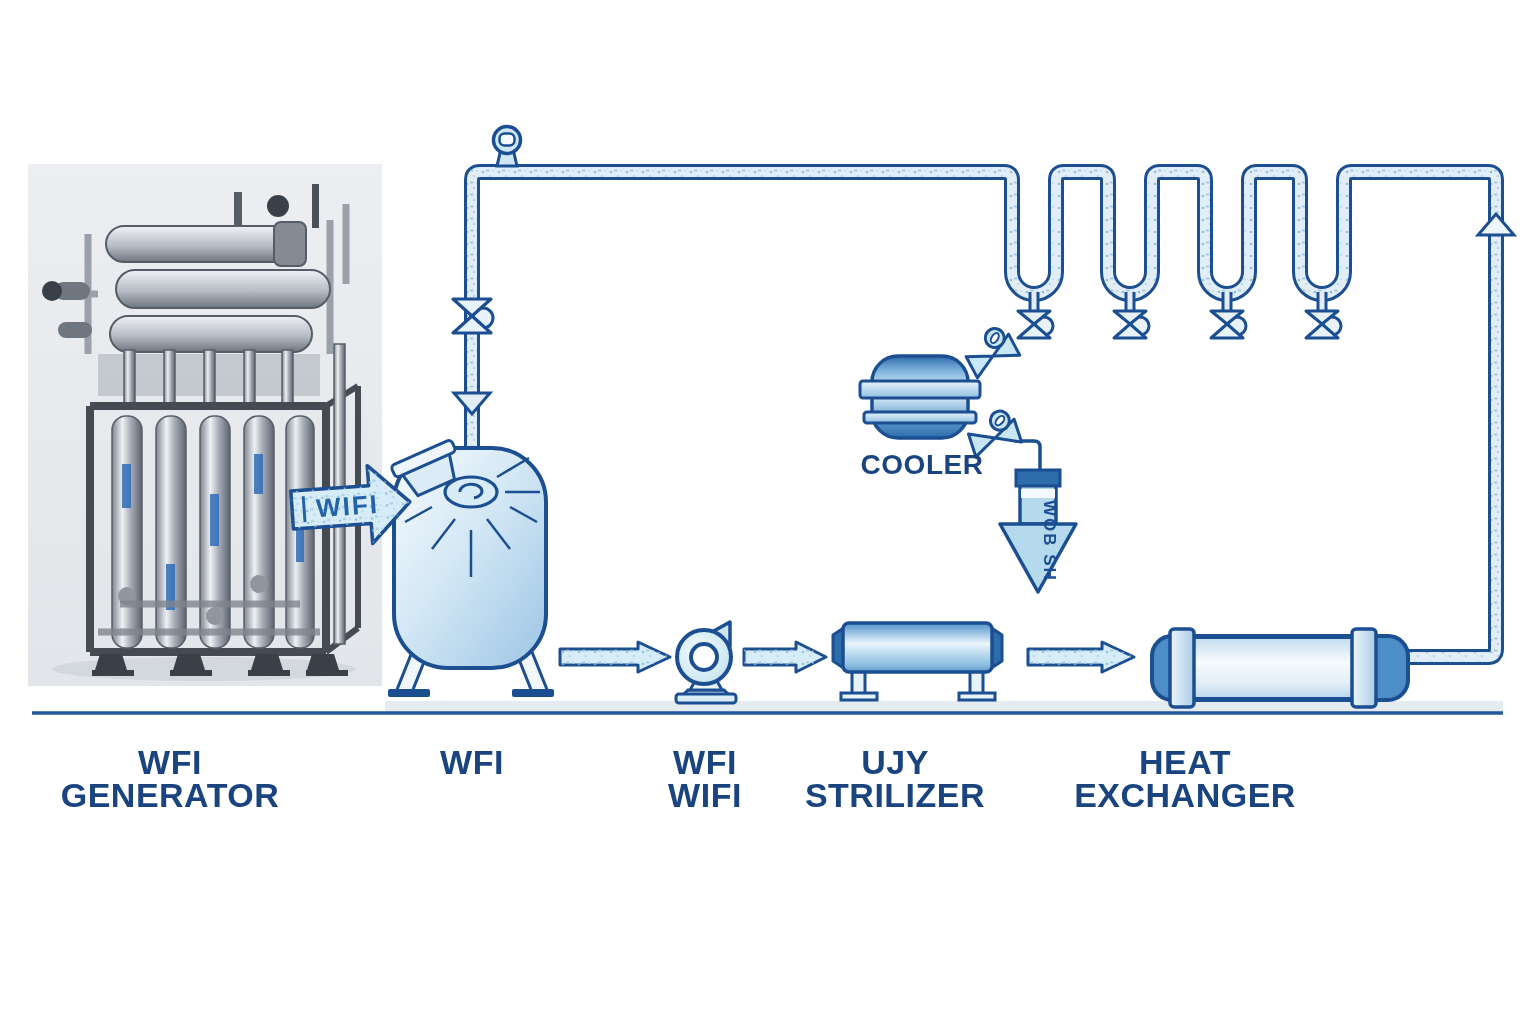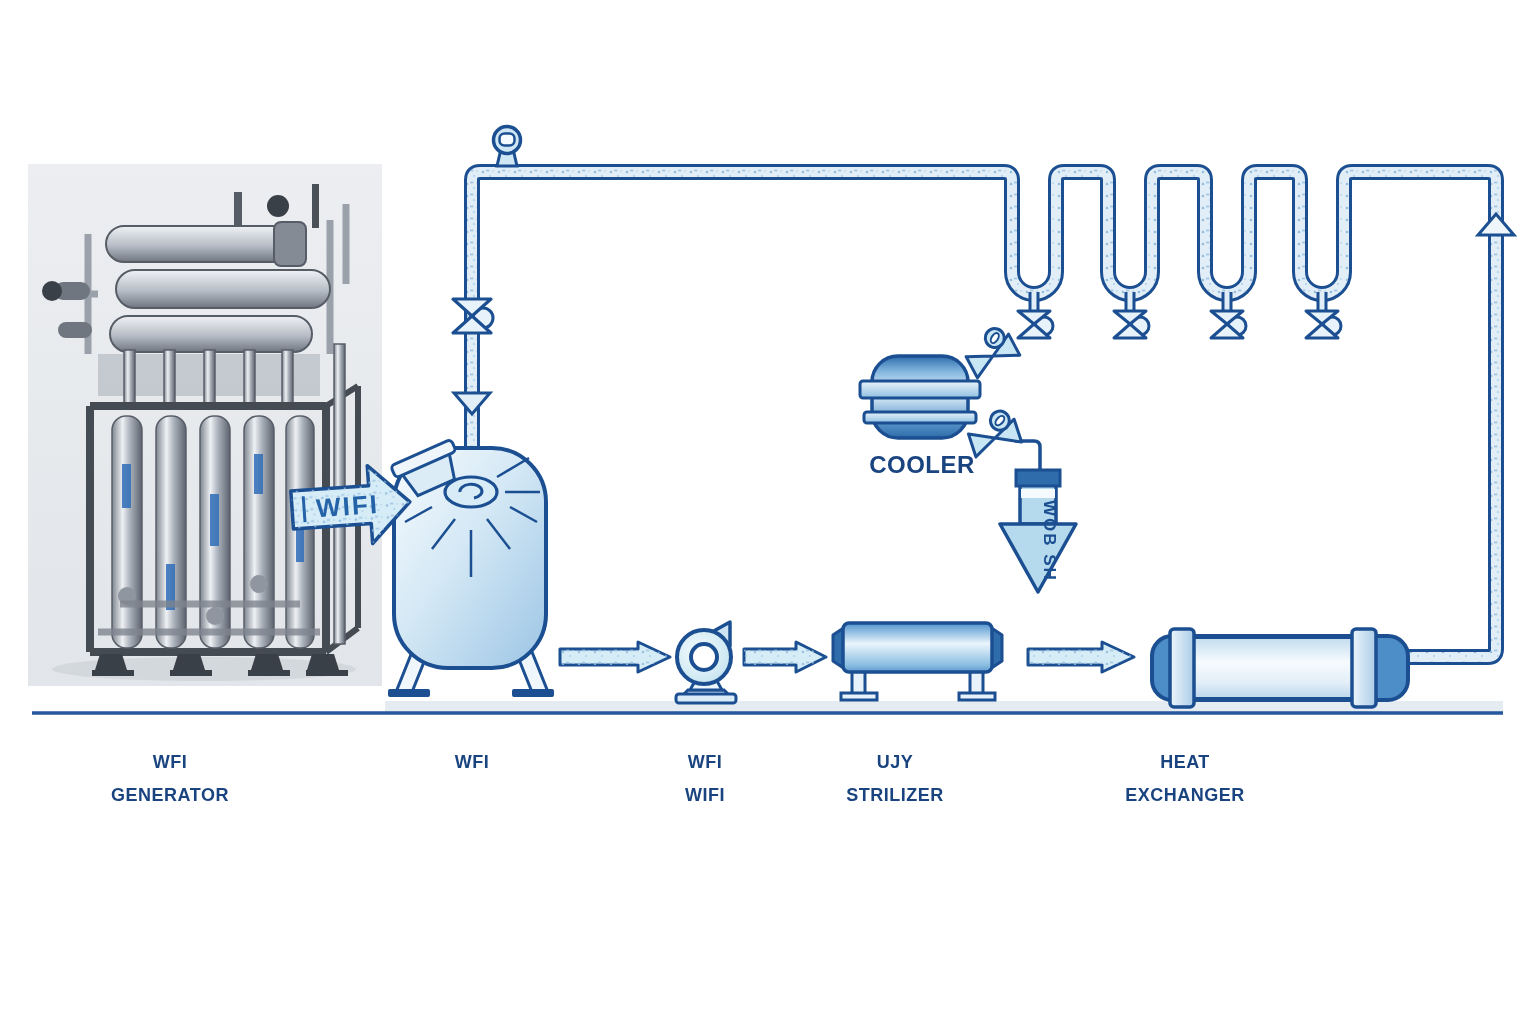--- a/index.html
+++ b/index.html
@@ -1,23 +1,23 @@
 <!DOCTYPE html>
 <html><head>
 <meta charset="utf-8">
 <style>
   html,body{margin:0;padding:0;background:#ffffff;}
   #stage{position:relative;width:1536px;height:1024px;overflow:hidden;background:#ffffff;
          font-family:"Liberation Sans", sans-serif;}
   #photo{position:absolute;left:28px;top:164px;width:354px;height:522px;}
   #pipes{position:absolute;left:0;top:0;width:1536px;height:1024px;}
-  .label{position:absolute;color:#1a4480;font-weight:700;font-size:18px;line-height:33px;
+  .label{position:absolute;color:#1a4480;font-weight:700;font-size:34px;line-height:33px;
          text-align:center;letter-spacing:.5px;}
   .label div{white-space:nowrap;}
-  .cooler-label{font-size:24px;}
+  .cooler-label{font-size:28px;}
 </style>
 </head>
 <body>
 
 <div id="stage">
 
   <svg id="photo" viewBox="0 0 354 522">
     <defs>
       <linearGradient id="metalV" x1="0" y1="0" x2="1" y2="0">
         <stop offset="0" stop-color="#7e858f"></stop>

